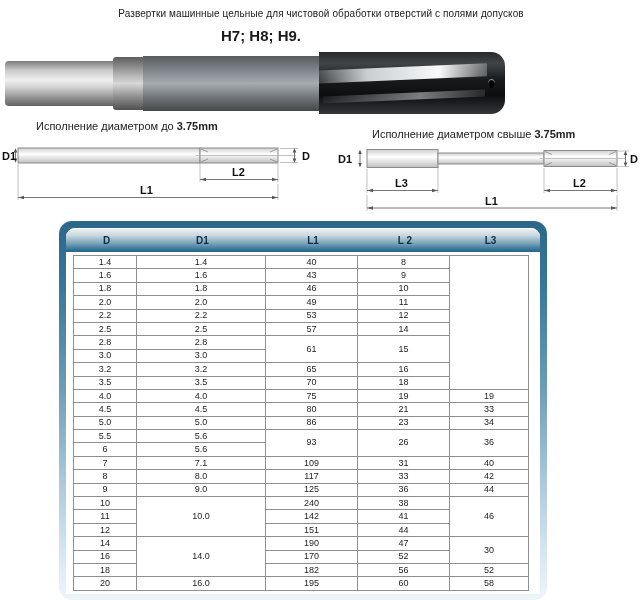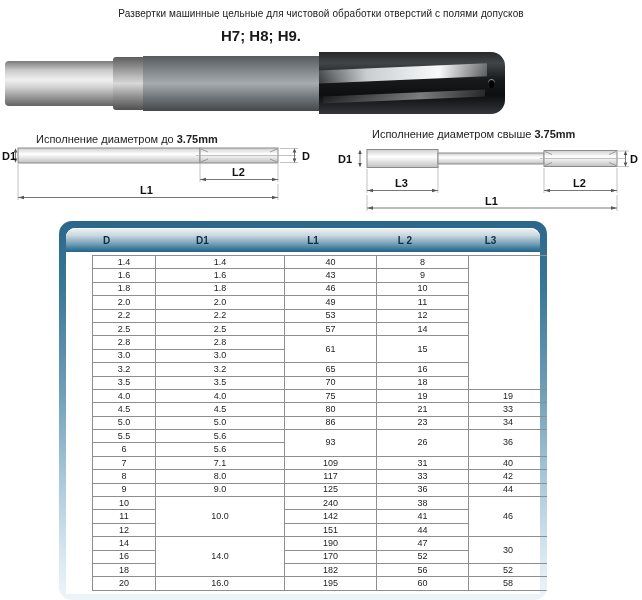--- a/index.html
+++ b/index.html
@@ -32,39 +32,39 @@
     background:linear-gradient(90deg,rgba(255,255,255,0.12) 0%,#c9cdd0 30%,#f8fafb 72%,rgba(255,255,255,0.25) 100%);}
   .photo .streak2{position:absolute;left:4px;top:41px;width:162px;height:7px;
     transform:skewY(-2.5deg);
     background:linear-gradient(90deg,rgba(255,255,255,0.05),rgba(230,233,235,0.5) 60%,rgba(255,255,255,0.1));}
   .photo .hole{position:absolute;right:10px;top:27px;width:7px;height:9px;border-radius:50%;
     background:#000;box-shadow:inset 0 1px 1px #9aa0a5;}
 
   
   .caption{position:absolute;font-size:11px;color:#222;white-space:nowrap;}
   .caption b{font-weight:bold;}
-  .cap-left{left:36px;top:133px;}
+  .cap-left{left:36px;top:120px;}
   .cap-right{left:372px;top:128px;}
   .dwg{position:absolute;}
   .dwg-left{left:0;top:140px;}
   .dwg-right{left:322px;top:143px;}
   .dwg text{font:bold 11px "Liberation Sans",sans-serif;fill:#111;}
 
   
   .frame{position:absolute;left:59px;top:221px;width:488px;height:379px;
     border-radius:13px;overflow:hidden;
     background:linear-gradient(180deg,#2a678a 0%,#3a7899 18%,#6f9eb8 45%,#a9c8da 68%,#d7e7f0 88%,#eef5f9 100%);}
   .header-band{margin:7px 7px 0 7px;height:24px;border-radius:9px 9px 0 0;
     display:flex;align-items:center;padding:0 9px;box-sizing:border-box;
     background:linear-gradient(180deg,#eef3f5 0%,#ccd9e0 30%,#6f9cb4 68%,#2d7093 92%,#28648a 100%);
     box-shadow:inset 0 1px 0 #ffffff;}
   .header-band span{display:block;text-align:center;
     font-size:10px;font-weight:bold;color:#0d2f46;}
   .hc1{width:63px;} .hc2{width:129px;} .hc3{width:92px;} .hc4{width:92px;} .hc5{width:79px;}
-  .white-area{margin:0 7px;background:#ffffff;padding:3px 9px 4px 26px;height:335px;box-sizing:content-box;}
+  .white-area{margin:0 7px;background:#ffffff;padding:3px 9px 4px 7px;height:335px;box-sizing:content-box;}
   table.spec{border-collapse:collapse;table-layout:fixed;width:455px;}
   table.spec td{border:1px solid #8e8e8e;text-align:center;vertical-align:middle;
     font-size:9px;color:#1c1c1c;height:12.4px;padding:0;line-height:1;}
 </style>
 </head>
 <body>
 
 <div class="title-line1">Развертки машинные цельные для чистовой обработки отверстий с полями допусков</div>
 <div class="title-line2">Н7; Н8; Н9.</div>
 

